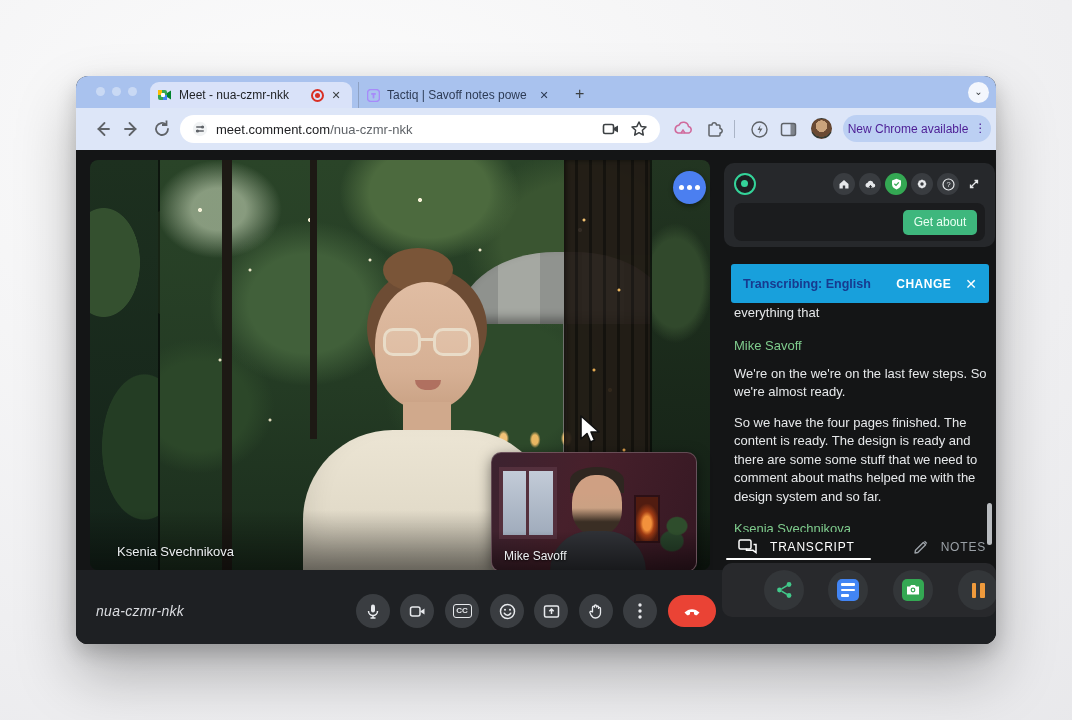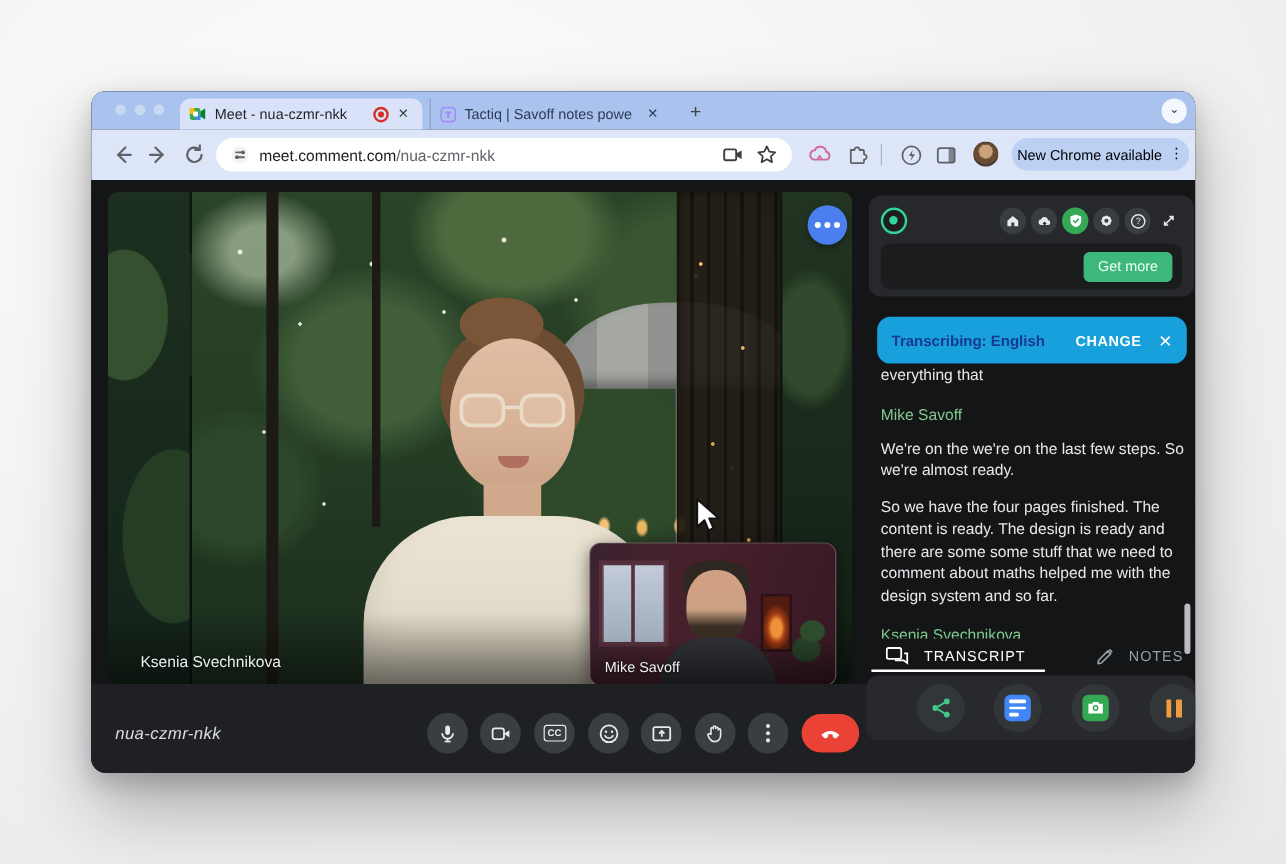--- a/index.html
+++ b/index.html
@@ -26,21 +26,21 @@
   .toolbar { position:absolute; left:0; top:32px; width:100%; height:42px; background:#dde6f8; }
   .nav-ic { position:absolute; top:11px; width:20px; height:20px; color:#5f6368; }
   .omnibox { position:absolute; left:104px; top:7px; width:480px; height:28px; background:#fff; border-radius:14px; display:flex; align-items:center; padding:0 12px; }
   .url { font-size:13px; color:#202124; margin-left:8px; white-space:nowrap; flex:1; }
   .url .path { color:#5f6368; }
   .pill-ic { width:18px; height:18px; color:#3c4043; margin-left:10px; flex:none; }
   .ext-ic { position:absolute; top:12px; width:19px; height:19px; color:#5f6368; }
   .tb-divider { position:absolute; left:658px; top:12px; width:1px; height:18px; background:#aab4c6; }
   .avatar { position:absolute; left:735px; top:10px; width:21px; height:21px; border-radius:50%; background:radial-gradient(circle at 50% 38%, #caa37c 0 38%, #6b4a33 39% 70%, #3a3f37 71%); border:1px solid rgba(0,0,0,.1); }
   .update-pill { position:absolute; left:767px; top:7px; width:148px; height:27px; background:#bcd0f3; border-radius:14px; display:flex; align-items:center; justify-content:center; gap:6px; }
-  .update-pill span { font-size:12px; color:#000000; }
+  .update-pill span { font-size:12px; color:#4c1d95; }
   .update-dots { color:#1a6ae0; font-size:12px; letter-spacing:0; line-height:9px; }
 
   
   .content { position:absolute; left:0; top:74px; width:920px; height:494px; background:#141516; }
 
   
   .video { position:absolute; left:14px; top:10px; width:620px; height:410px; border-radius:8px; overflow:hidden; background:#0c120d; }
   .v-strip-l { position:absolute; left:0; top:0; width:70px; height:100%; background:
       radial-gradient(60px 90px at 20% 25%, #34502f 0 60%, transparent 61%),
       radial-gradient(70px 120px at 80% 70%, #243d24 0 60%, transparent 61%),
@@ -126,21 +126,21 @@
   .tq-head { display:flex; align-items:center; height:26px; }
   .tq-logo { width:22px; height:22px; border-radius:50%; border:2.5px solid #34d399; background:#1c1e20; position:relative; }
   .tq-logo:after { content:""; position:absolute; left:5px; top:5px; width:7px; height:7px; border-radius:50%; background:#34d399; }
   .tq-icons { margin-left:auto; display:flex; gap:4px; }
   .tq-ic { width:22px; height:22px; border-radius:50%; background:#393c40; color:#e6e8ea; display:flex; align-items:center; justify-content:center; }
   .tq-ic.green { background:#34a853; }
   .tq-quota { margin-top:6px; height:38px; background:#1b1c1e; border-radius:8px; display:flex; align-items:center; padding:0 8px; }
   .tq-quota-text { width:160px; margin-left:26px; font-size:12px; line-height:14px; color:#e4e6e8; text-align:center; }
   .getmore { margin-left:auto; width:74px; height:25px; border-radius:5px; background:#3eb77d; color:#eafff3; font-size:12px; display:flex; align-items:center; justify-content:center; }
 
-  .transcribe-banner { position:absolute; left:655px; top:114px; width:258px; height:39px; background:#18a0dc; border-radius:11px; display:flex; align-items:center; padding:0 12px; }
+  .transcribe-banner { position:absolute; left:655px; top:114px; width:258px; height:39px; background:#18a0dc; border-radius:3px; display:flex; align-items:center; padding:0 12px; }
   .tb-label { font-size:12.5px; font-weight:bold; color:#173a8f; }
   .tb-change { margin-left:auto; font-size:12px; font-weight:bold; color:#fff; letter-spacing:.5px; }
   .tb-x { margin-left:14px; color:#fff; font-size:14px; }
 
   .transcript { position:absolute; left:658px; top:150px; width:254px; height:232px; overflow:hidden; }
   .transcript .line { font-size:13px; line-height:18.5px; color:#e6e8ea; margin-top:12px; }
   .transcript .line:first-child { margin-top:4px; }
   .transcript .speaker { font-size:13px; color:#7fcc8d; margin-top:15px; }
   .t-scroll { position:absolute; left:911px; top:353px; width:5px; height:42px; border-radius:3px; background:#b9bcc0; }
 
@@ -415,21 +415,21 @@
               </svg>
             </span>
           <span class="tq-ic" style="background:transparent">
               <svg width="12" height="12" viewBox="0 0 12 12">
                 <path d="M2.5 9.5 L9.5 2.5 M6.5 2.5 h3 v3 M5.5 9.5 h-3 v-3" fill="none" stroke="#e6e8ea" stroke-width="1.3"></path>
               </svg>
             </span>
         </span>
       </div>
       <div class="tq-quota">
-        <span class="getmore">Get more</span>
+        <span class="getmore">Get about</span>
       </div>
     </div>
 
     <div class="transcribe-banner">
       <span class="tb-label">Transcribing: English</span>
       <span class="tb-change">CHANGE</span>
       <span class="tb-x">✕</span>
     </div>
 
     <div class="transcript">

